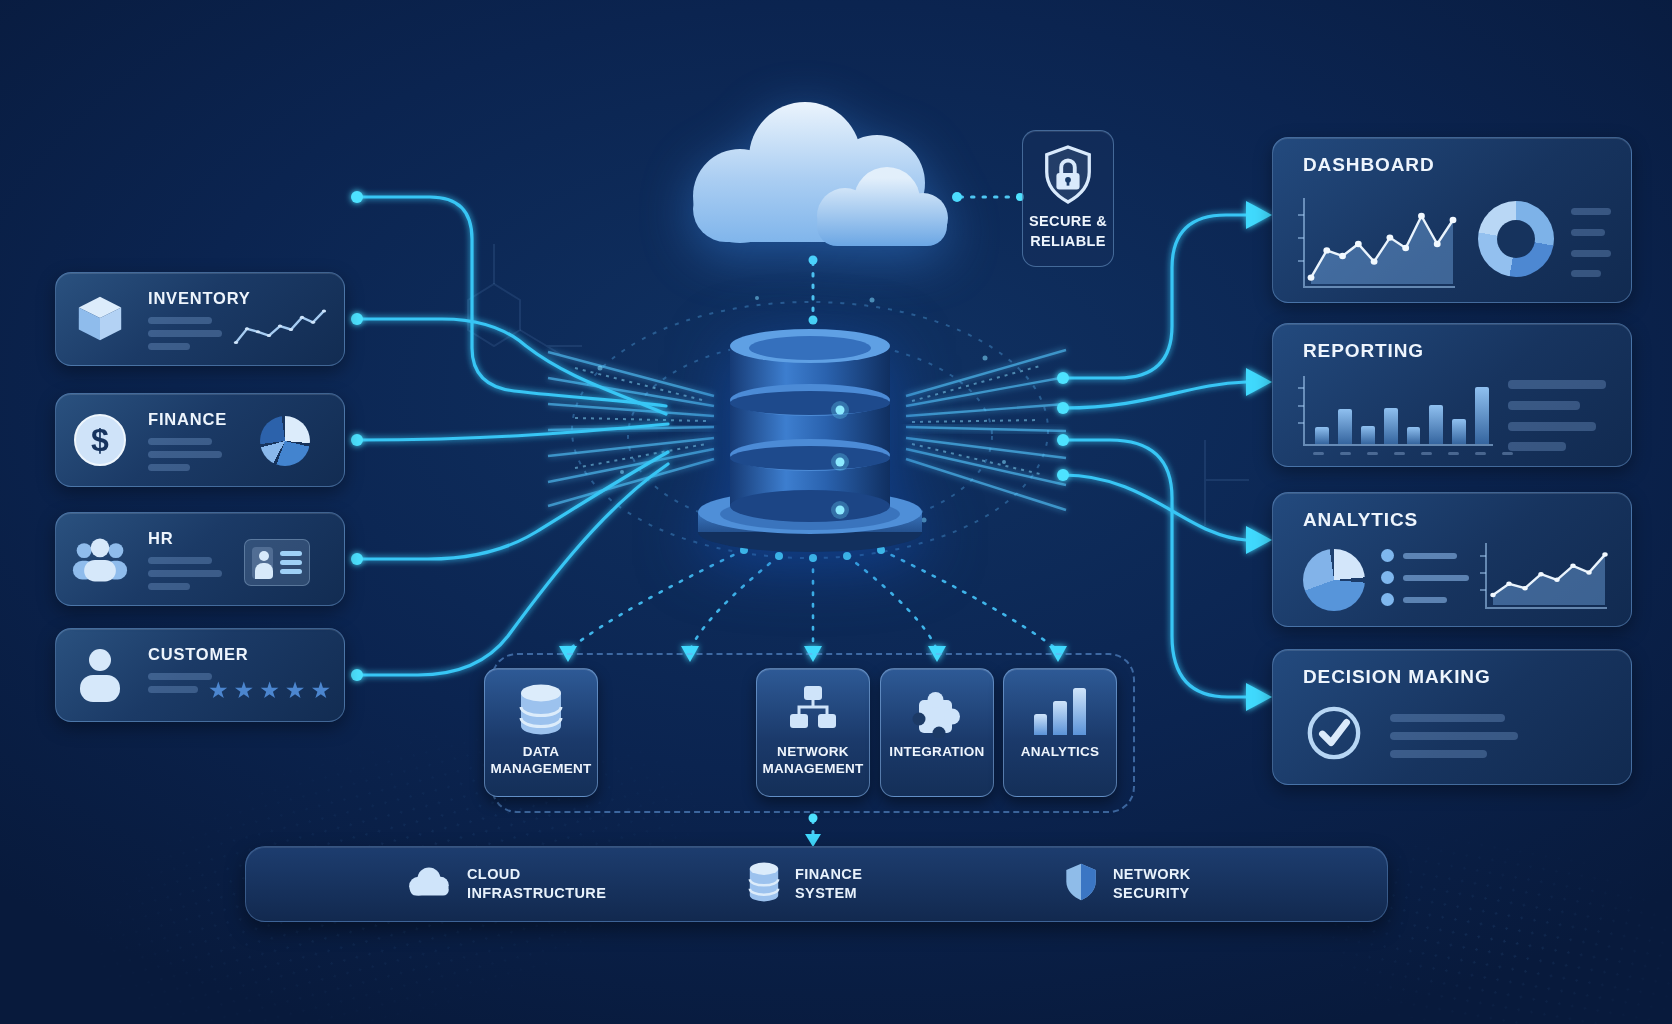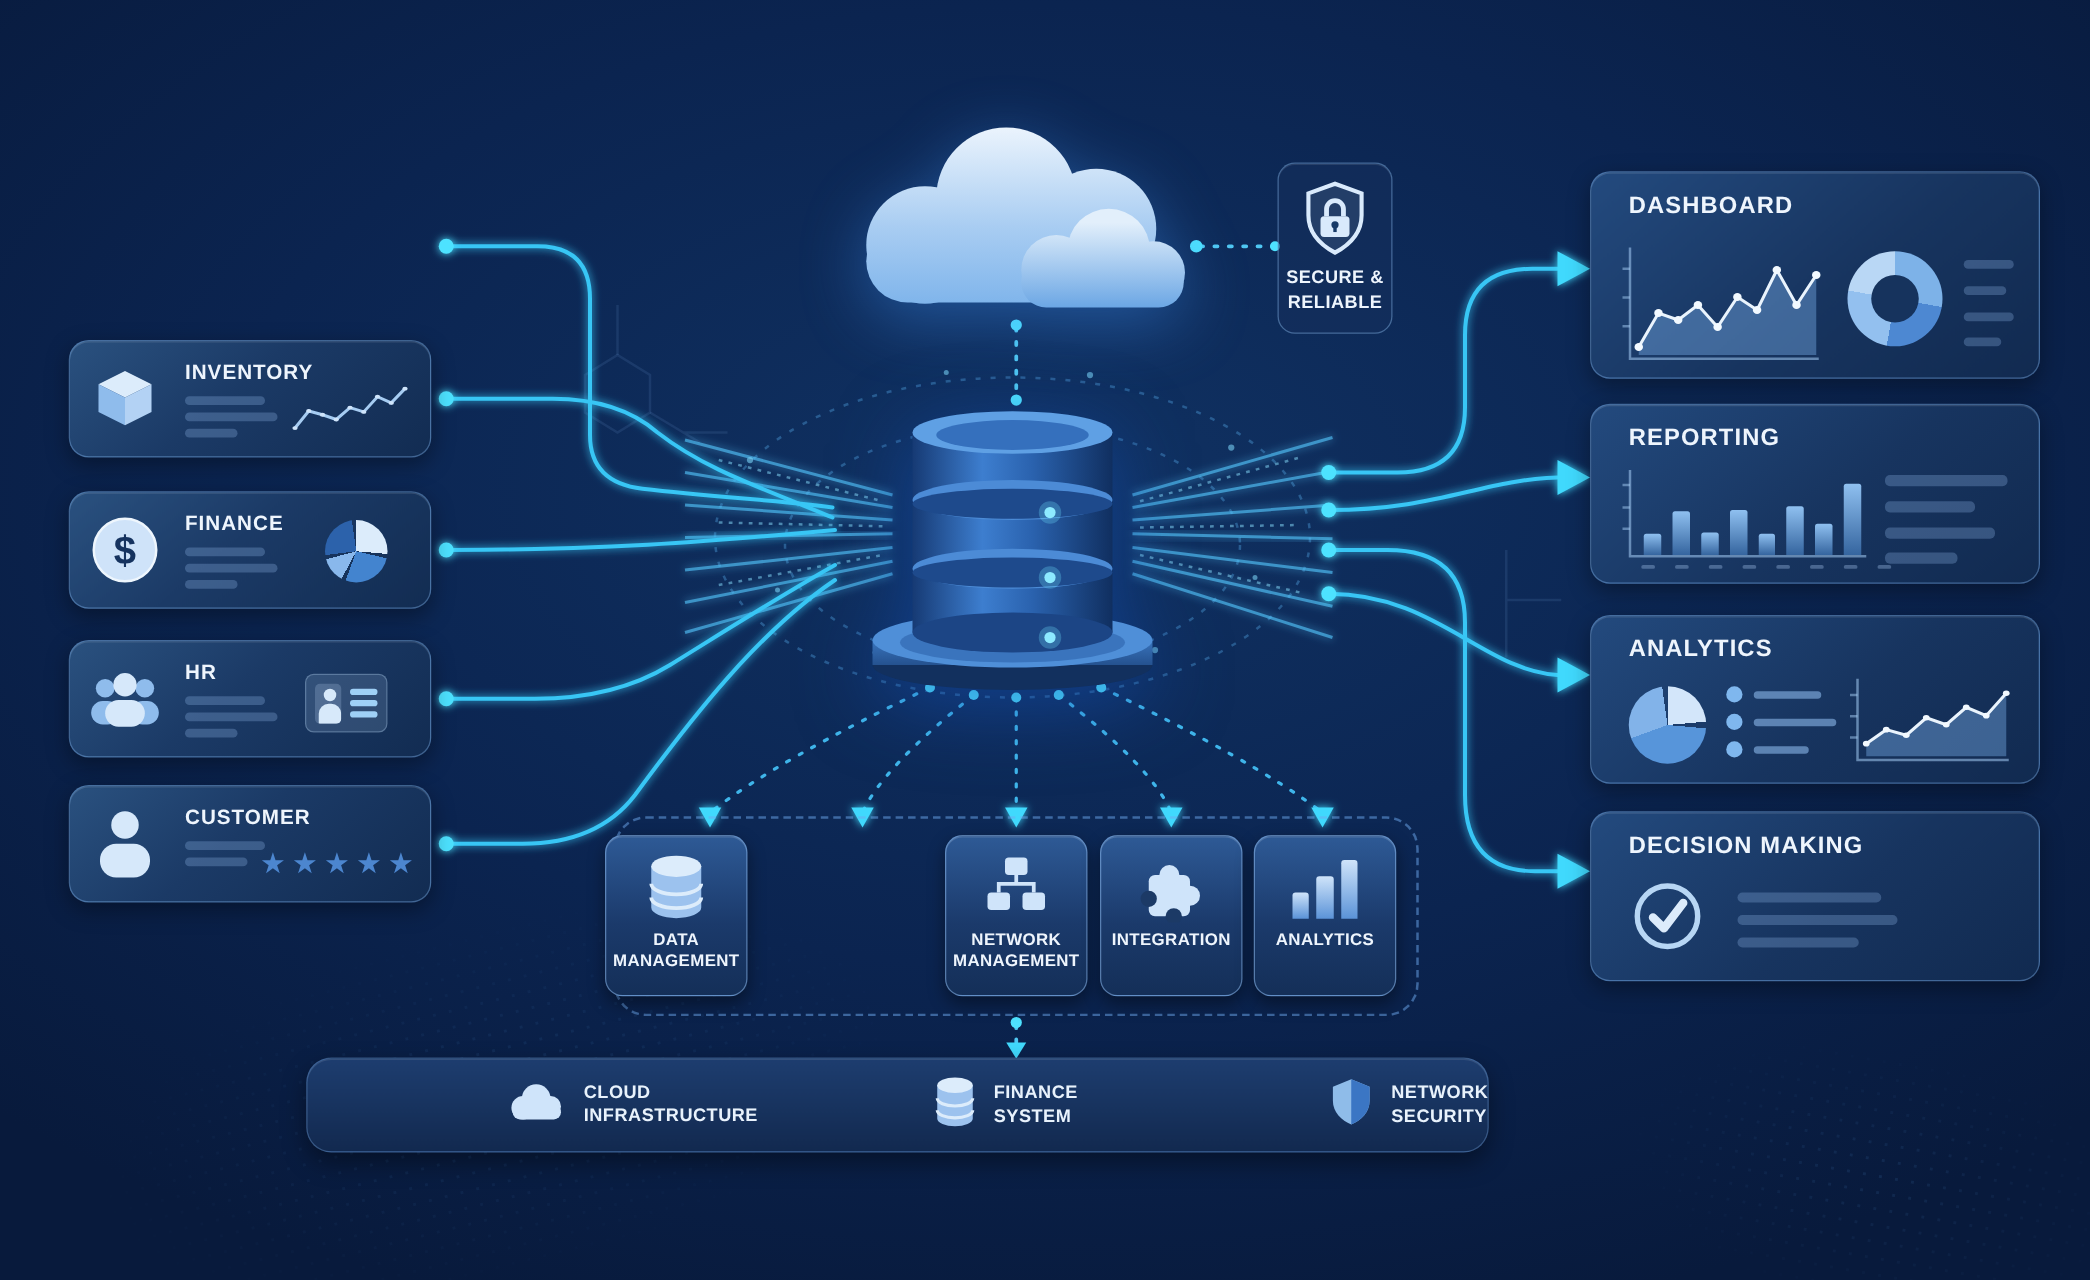--- a/index.html
+++ b/index.html
@@ -97,21 +97,21 @@
   .donut{position:absolute;border-radius:50%;
     background:conic-gradient(#7db2e8 0 100deg,#4d88d2 100deg 190deg,#93c0ef 190deg 280deg,#b9d7f5 280deg 360deg);}
   .donut::after{content:"";position:absolute;inset:25%;border-radius:50%;background:#16335d;}
   .pie.analytics{background:conic-gradient(#d3e6fa 0 85deg, rgba(0,0,0,0) 85deg 95deg,
     #5795da 95deg 250deg, #82b3e9 250deg 352deg, rgba(0,0,0,0) 352deg 360deg);}
   .bullet-row{position:absolute;display:flex;align-items:center;gap:9px;}
   .bullet-row .bdot{width:13px;height:13px;border-radius:50%;background:#7fb7ee;}
   .bullet-row .bline{height:6px;border-radius:3px;background:rgba(150,195,245,.55);}
 
   
-  .bottom-bar{position:absolute;left:245px;top:846px;width:946px;height:76px;border-radius:20px;
+  .bottom-bar{position:absolute;left:245px;top:846px;width:1143px;height:76px;border-radius:20px;
     background:linear-gradient(180deg,#1d3d6f 0%,#12294f 100%);
     border:1.5px solid rgba(130,180,235,.32);
     box-shadow:0 8px 20px rgba(0,0,0,.4), inset 0 1px 0 rgba(255,255,255,.1);}
   .legend{position:absolute;top:50%;transform:translateY(-50%);display:flex;align-items:center;gap:13px;}
   .legend .llabel{font-size:14.5px;font-weight:700;color:#e8f2fc;line-height:19px;letter-spacing:.4px;}
 </style>
 </head>
 <body>
 
 <div class="canvas">

